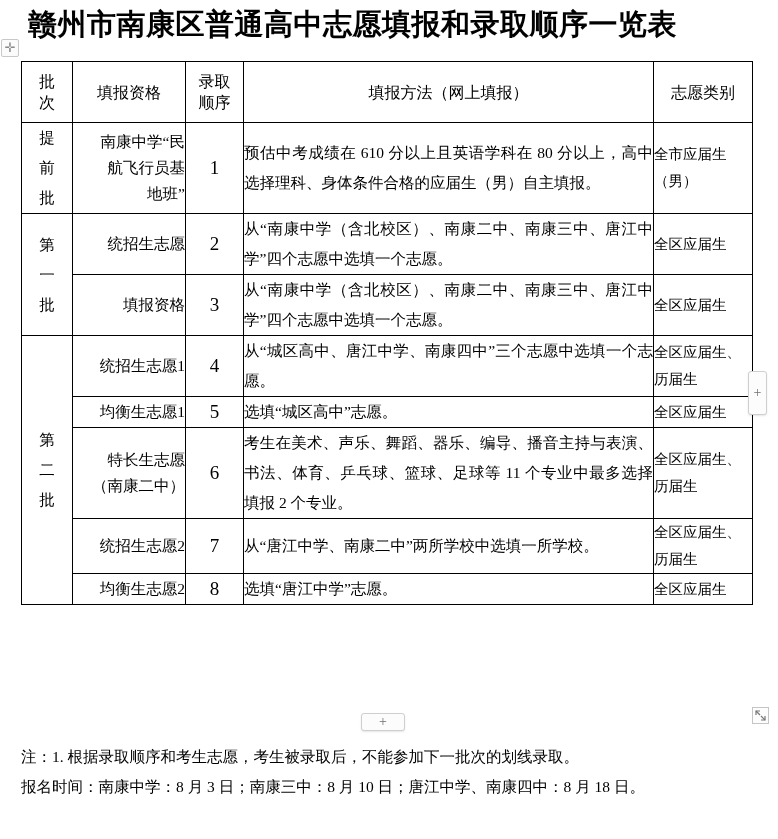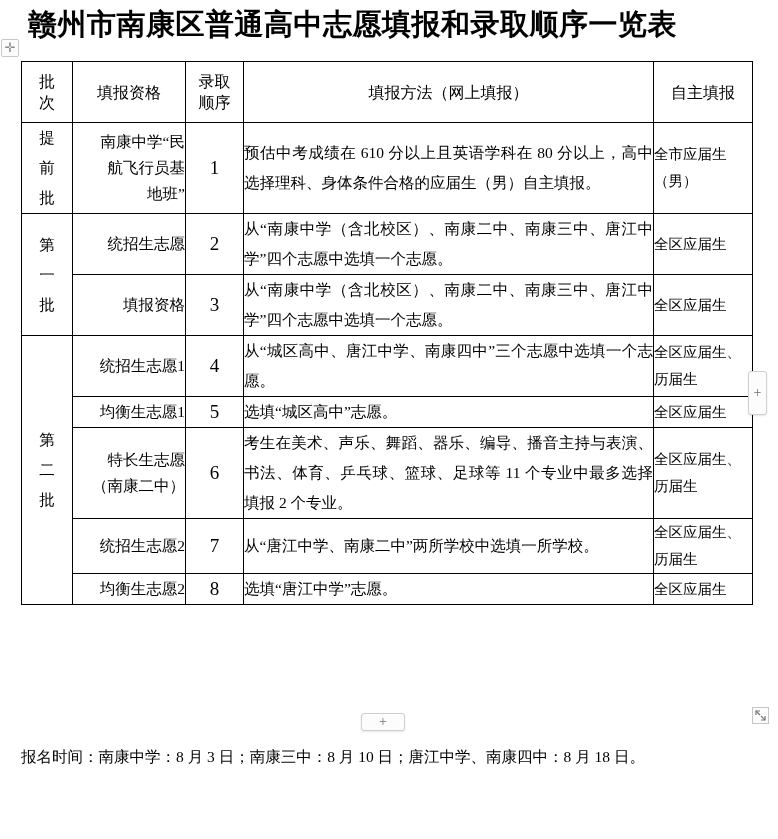--- a/index.html
+++ b/index.html
@@ -198,21 +198,21 @@
         <th class="hdr vert2">
           <span class="stack-line">批</span>
           <span class="stack-line">次</span>
         </th>
         <th class="hdr">填报资格</th>
         <th class="hdr vert2">
           <span class="stack-line">录取</span>
           <span class="stack-line">顺序</span>
         </th>
         <th class="hdr">填报方法（网上填报）</th>
-        <th class="hdr">自主填报</th>
+        <th class="hdr">志愿类别</th>
       </tr>
 
       <tr>
         <td class="c-batch-cell" rowspan="1">
           <span class="stack-line">提</span>
           <span class="stack-line">前</span>
           <span class="stack-line">批</span>
         </td>
         <td class="c-center">
           <span class="stack-line">南康中学“民</span>
@@ -290,20 +290,21 @@
         <td class="c-center">均衡生志愿2</td>
         <td class="c-num">8</td>
         <td class="c-method-cell">选填“唐江中学”志愿。</td>
         <td class="c-qual-cell">全区应届生</td>
       </tr>
     </tbody>
   </table>
 </div>
 
 <div class="notes">
+  <div class="note-line">注：1. 根据录取顺序和考生志愿，考生被录取后，不能参加下一批次的划线录取。</div>
   <div class="note-line">报名时间：南康中学：8 月 3 日；南康三中：8 月 10 日；唐江中学、南康四中：8 月 18 日。</div>
 </div>
 
 <div class="move-handle">✛</div>
 
 <div class="plus-right">+</div>
 
 <div class="plus-bottom">+</div>
 
 <div class="resize-handle">

